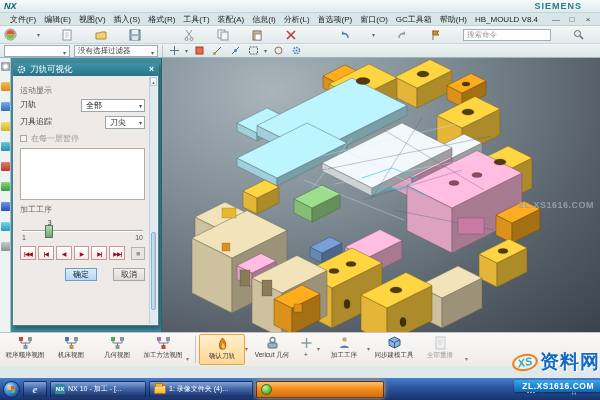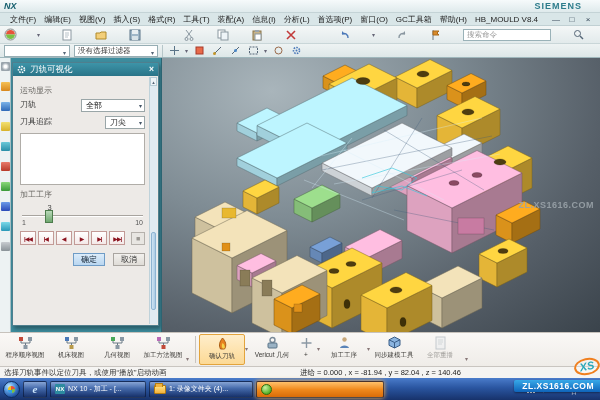--- a/index.html
+++ b/index.html
@@ -53,21 +53,21 @@
 .list{width:100%;height:52px;background:#fff;border:1px solid #b0ada8;margin-bottom:4px}
 .sld{position:relative;height:27px;margin:0 2px}
 .sval{position:absolute;left:21%;top:0;font-size:7.5px;color:#444}
 .strack{position:absolute;left:0;right:0;top:12px;height:2px;background:#a8a49f;border-bottom:1px solid #fff}
 .sthumb{position:absolute;left:calc(22% - 4px);top:7px;width:8px;height:13px;background:linear-gradient(#b9d8b9,#6fa86f);border:1px solid #4d7c4d}
 .smin{position:absolute;left:0;top:16px;font-size:7px;color:#555}
 .smax{position:absolute;right:0;top:16px;font-size:7px;color:#555}
 .pb{display:flex;gap:2px;align-items:center;margin:1px 0 4px}
 .pbtn{width:16px;height:14px;border:1px solid #c29a96;background:linear-gradient(#fff,#f4e9e8);color:#8c1420;font-size:6px;font-weight:bold;display:flex;align-items:center;justify-content:center;letter-spacing:-1px}
 .pstop{width:14px;height:13px;border:1px solid #b5b1ac;background:#e8e6e2;color:#9a9792;font-size:7px;display:flex;align-items:center;justify-content:center;margin-left:4px}
-.okrow{display:flex;justify-content:flex-end;gap:8px;margin-top:8px}
+.okrow{display:flex;justify-content:flex-end;gap:16px;margin-top:8px}
 .okb{width:32px;height:13px;font-size:8px;text-align:center;line-height:12px}
 .ok1{background:linear-gradient(#dcecfa,#b9d6f0);border:1px solid #6f9cc6;color:#123}
 .ok2{background:linear-gradient(#f2f0ed,#dfdcd7);border:1px solid #a9a5a0;color:#333}
 
 .ribbon{position:absolute;left:0;right:0;bottom:34px;height:34px;background:linear-gradient(#faf8f6,#efece8);border-top:1px solid #c7c2bc;display:flex;align-items:stretch;padding:1px 2px}
 .rgrp{display:flex;align-items:stretch;position:relative;padding-right:6px}
 .rsep{width:1px;background:#c9c4be;margin:2px 3px}
 .ritem{width:46px;display:flex;flex-direction:column;align-items:center;justify-content:flex-start;padding-top:2px;border-radius:2px}
 .ritem.hl{background:linear-gradient(#ffeecb,#fcd995);border:1px solid #e3a43c}
 .ritem.dis{opacity:.45}
@@ -361,20 +361,24 @@
               <span>全部</span>
               <span class="cc" style="margin-left:auto">▾</span>
             </span>
           </div>
           <div class="frow">
             <span class="flabel">刀具追踪</span>
             <span class="dd" style="width:40px">
               <span>刀尖</span>
               <span class="cc" style="margin-left:auto">▾</span>
             </span>
+          </div>
+          <div class="cbrow">
+            <span class="cbx"></span>
+            <span>在每一层暂停</span>
           </div>
           <div class="list"></div>
           <div class="sect">加工工序</div>
           <div class="sld">
             <span class="sval">3</span>
             <span class="strack"></span>
             <span class="sthumb"></span>
             <span class="smin">1</span>
             <span class="smax">10</span>
           </div>
@@ -599,24 +603,20 @@
         <svg width="15" height="14">
             <rect x="3" y="1" width="9" height="12" fill="#e8ecef" stroke="#8a98a4"></rect>
             <path d="M5 4h5M5 6h5M5 8h4" stroke="#a8b4bc"></path>
           </svg>
         <span class="rlabel">全部重播</span>
       </div>
       <span class="rcaret" style="position:absolute;right:0;bottom:1px">▾</span>
     </div>
   </div>
 
-  <div class="status">
-    <span class="smsg">选择刀轨事件以定位刀具，或使用“播放”启动动画</span>
-    <span class="sread">进给 = 0.000 , x = -81.94 , y = 82.04 , z = 140.46</span>
-  </div>
 
   <div class="task">
     <span class="orb g">
         <i></i>
       </span>
     <span class="tglass g" style="width:24px;justify-content:center">
         <span class="tico-e">e</span>
       </span>
     <span class="tglass tbtn-nx g">
       <span class="tico-nx">NX</span>
@@ -640,17 +640,18 @@
       <svg width="9" height="8">
           <path d="M0 3h2l3-2.5v7L2 5H0z" fill="#e8eef8"></path>
         </svg>
       <span class="tdate">2019/6/23 星期日</span>
     </span>
   </div>
 
   <div class="wm">
     <div class="wmrow">
       <span class="wmlogo">XS</span>
+      <span class="wmsite">资料网</span>
     </div>
     <span class="wmban">ZL.XS1616.COM</span>
   </div>
 
 </div>
 
 </body></html>

